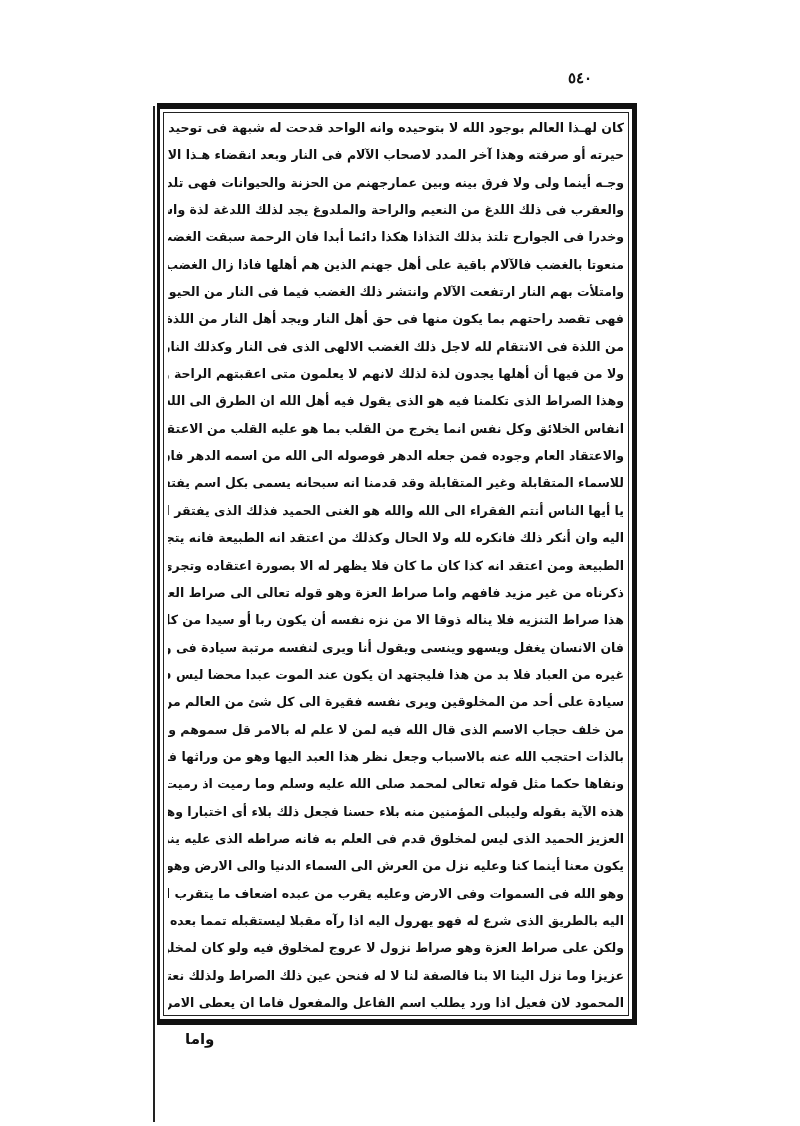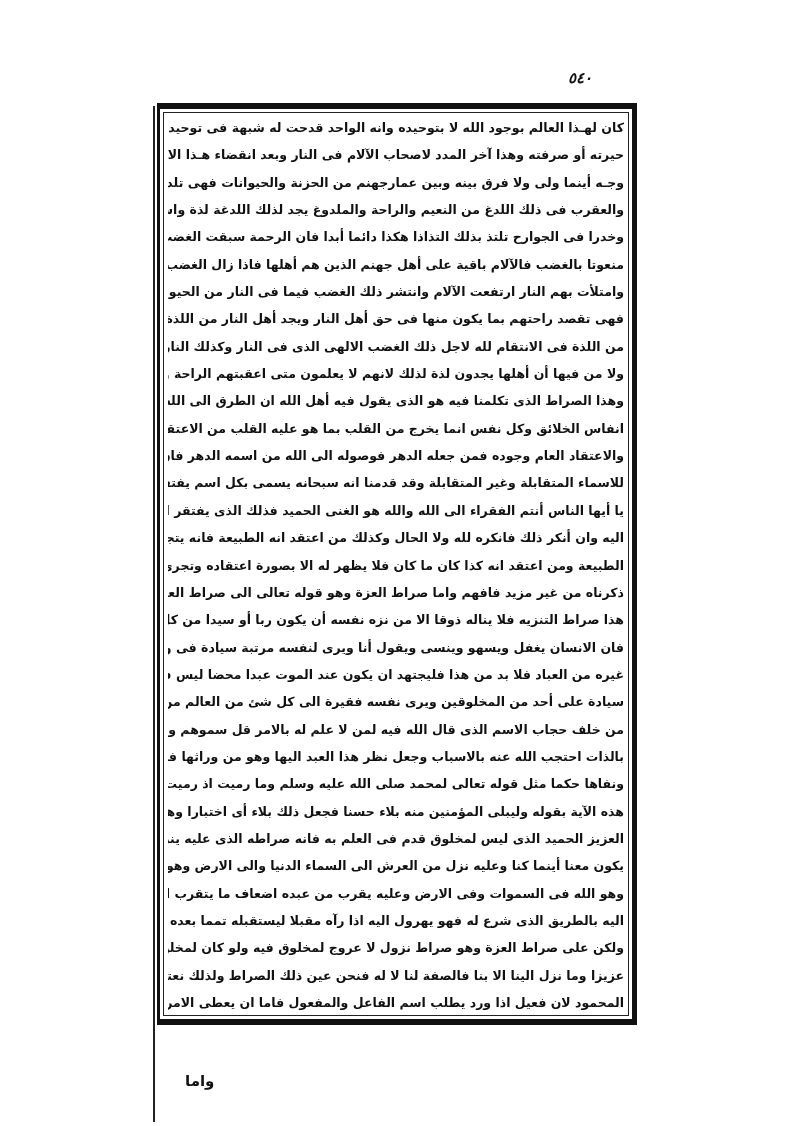--- a/index.html
+++ b/index.html
@@ -1,23 +1,23 @@
 <!DOCTYPE html>
 <html><head>
 <meta charset="utf-8">
 <style>
   html, body { margin: 0; padding: 0; background: #ffffff; }
   body { width: 800px; height: 1126px; position: relative; overflow: hidden; font-family: "DejaVu Serif", serif; color: #111; }
-  .page-number { position: absolute; top: 69px; left: 560px; width: 40px; text-align: center; font-size: 15px; font-weight: bold; letter-spacing: 1px; font-style: italic; }
+  .page-number { position: absolute; top: 69px; left: 560px; width: 40px; text-align: center; font-size: 15px; font-weight: bold; letter-spacing: 1px; }
   .outer-line-left { position: absolute; left: 153px; top: 106px; width: 2px; height: 1016px; background: #222; }
   .frame { position: absolute; left: 157px; top: 103px; width: 480px; height: 922px; border-top: 6px solid #111; border-bottom: 6px solid #111; border-right: 5px solid #111; border-left: 3px solid #111; box-sizing: border-box; }
   .frame-inner { position: absolute; left: 3px; top: 3px; right: 3px; bottom: 3px; border: 1px solid #222; }
   .text-body { position: absolute; left: 8px; right: 8px; top: 6px; bottom: 4px; direction: rtl; display: flex; flex-direction: column; justify-content: space-between; }
   .text-line { font-family: "DejaVu Sans", sans-serif; font-size: 12.5px; font-weight: bold; line-height: 25px; height: 25px; white-space: nowrap; overflow: hidden; text-align: justify; text-align-last: justify; direction: rtl; }
-  .catchword { position: absolute; left: 185px; top: 1030px; font-family: "DejaVu Sans", sans-serif; font-weight: bold; font-size: 15px; direction: rtl; margin-top: 42px; }
+  .catchword { position: absolute; left: 185px; top: 1030px; font-family: "DejaVu Sans", sans-serif; font-weight: bold; font-size: 15px; direction: rtl; }
 </style>
 </head>
 <body>
 
 <div class="page-number">٥٤٠</div>
 <div class="outer-line-left"></div>
 
 <div class="frame">
   <div class="frame-inner"></div>
   <div class="text-body" id="text-body">

